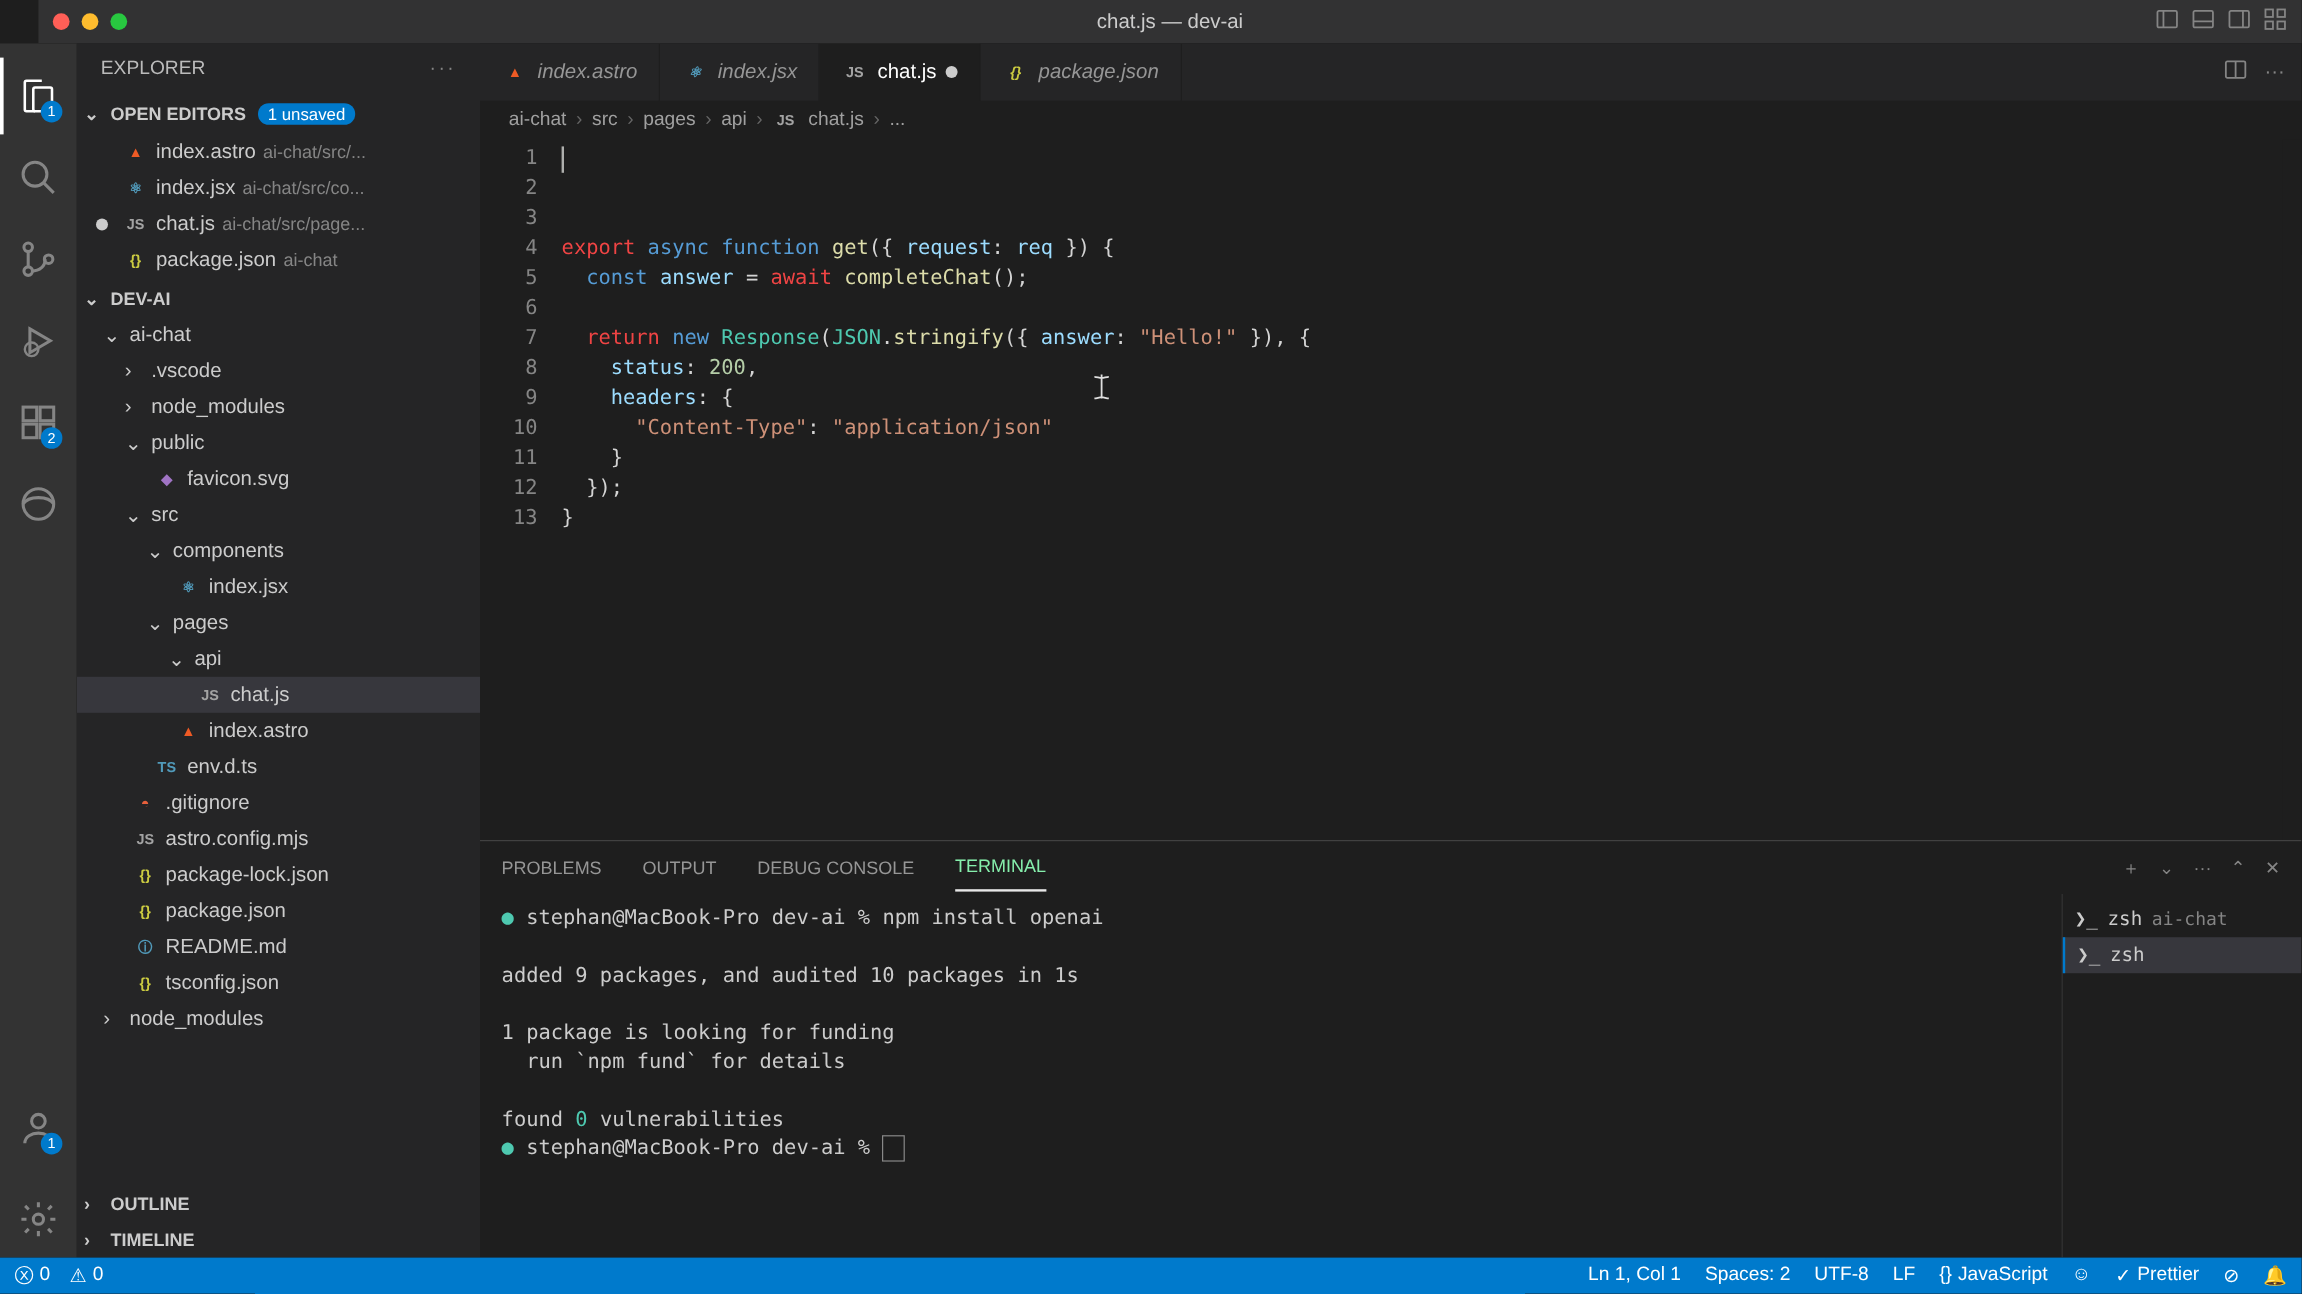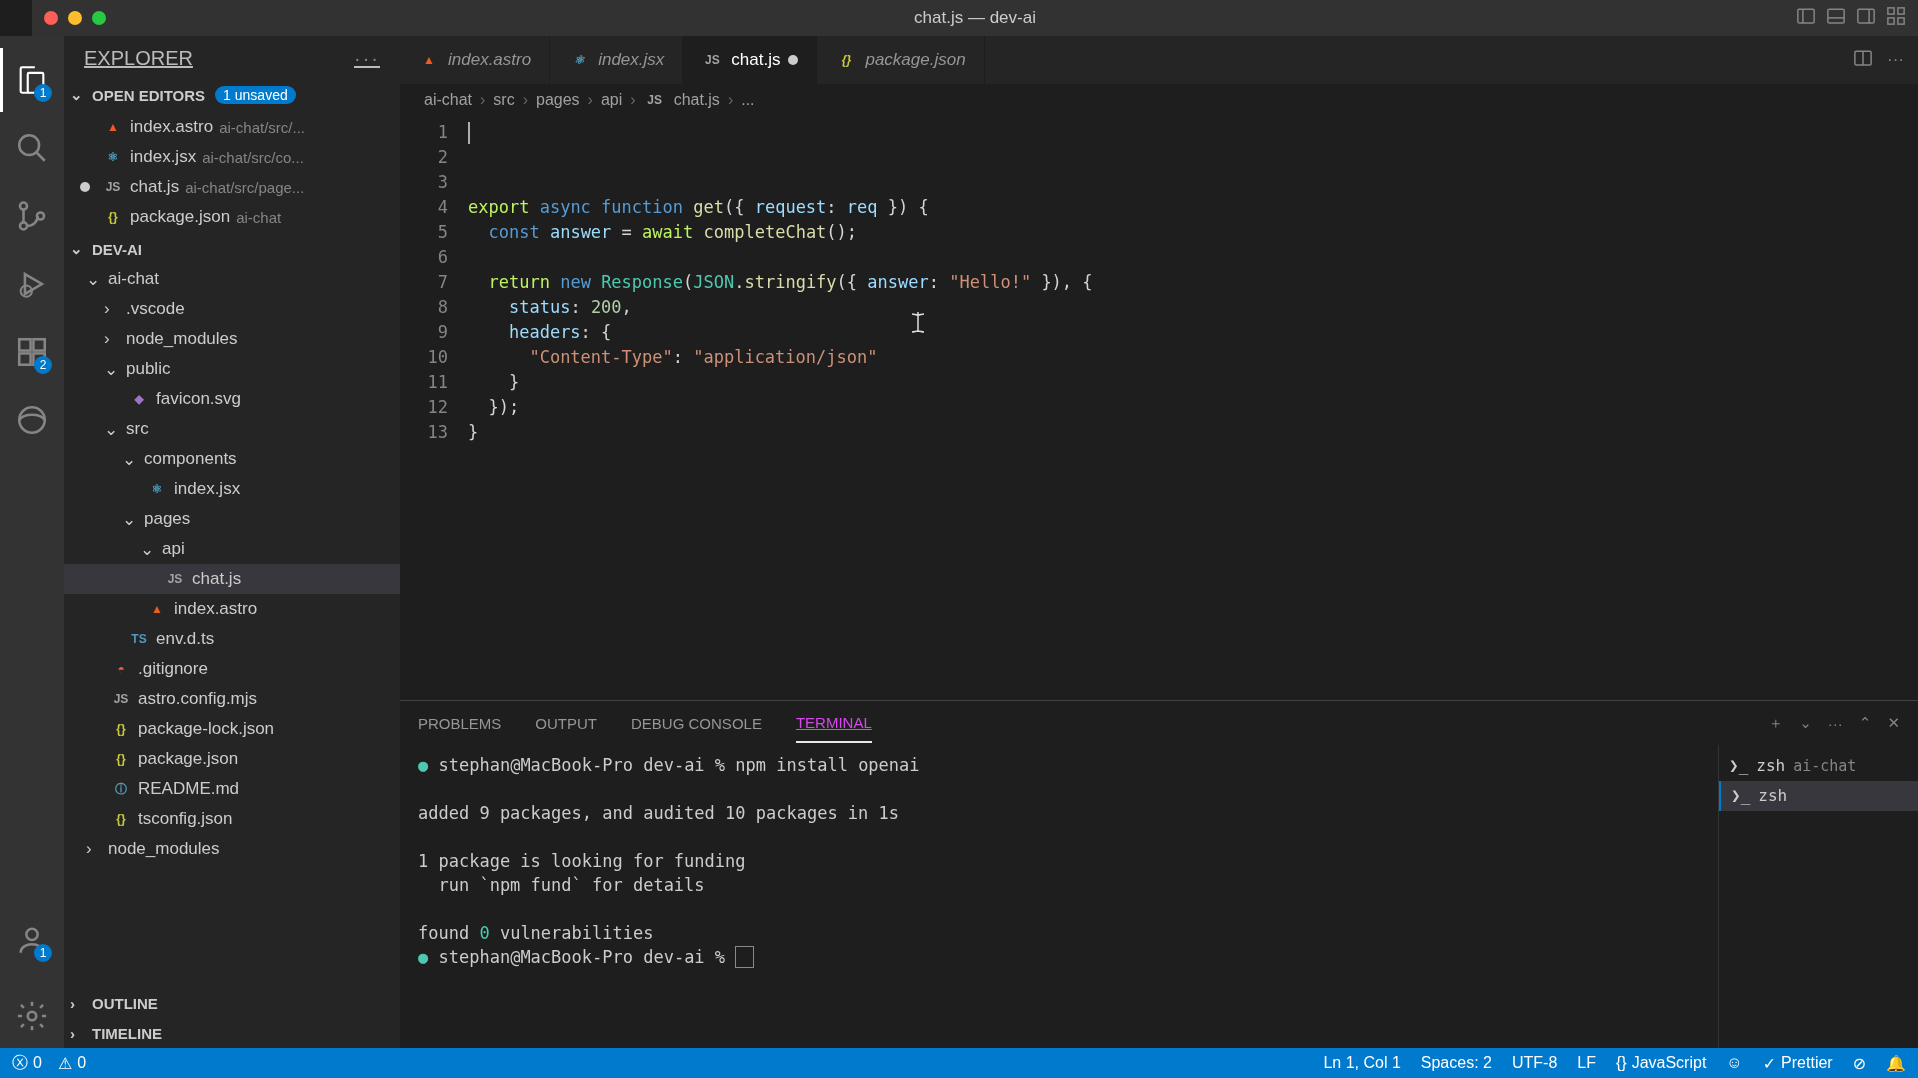--- a/index.html
+++ b/index.html
@@ -63,22 +63,22 @@
 .activity-bottom { margin-top: auto; margin-bottom: 8px; }
 
 .sidebar {
   width: 336px;
   background: #252526;
   display: flex; flex-direction: column;
   overflow: hidden;
 }
 .sidebar-header {
   height: 44px; display: flex; align-items: center;
-  padding: 0 20px; color: #bbbbbb; font-size: 20px;
-  text-transform: uppercase; justify-content: space-between; text-decoration: underline;
+  padding: 0 20px; color: #bbbbbb; font-size: 16px;
+  text-transform: uppercase; justify-content: space-between;
 }
 .sidebar-header .dots { color: #858585; letter-spacing: 2px; }
 .section-header {
   display: flex; align-items: center; height: 30px;
   padding-left: 6px; color: #cccccc; font-weight: 600;
   font-size: 15px; gap: 4px; text-transform: uppercase;
   cursor: pointer;
 }
 .section-header .chev { width: 18px; display: inline-block; }
 .badge-unsaved {
@@ -162,40 +162,40 @@
 .code-lines { flex: 1; white-space: pre; position: relative; }
 .cursor-caret {
   position: absolute; width: 2px; height: 22px; background: #aeafad;
 }
 .minimap {
   position: absolute; right: 0; top: 0; width: 16px; bottom: 0;
   background: #1e1e1e;
 }
 
 
-.kw { color: #bef264; }
+.kw { color: #ef4444; }
 .kw2 { color: #569cd6; }
 .fn { color: #dcdcaa; }
 .var { color: #9cdcfe; }
 .cls { color: #4ec9b0; }
 .str { color: #ce9178; }
 .num { color: #b5cea8; }
 .punct { color: #d4d4d4; }
 .param { color: #9cdcfe; }
 
 .panel {
   height: 348px; border-top: 1px solid #414141;
   display: flex; flex-direction: column; background: #1e1e1e;
 }
 .panel-tabs {
   height: 44px; display: flex; align-items: center;
   padding: 0 18px; gap: 34px; font-size: 15px;
 }
 .panel-tab { color: #969696; cursor: pointer; padding: 10px 0; }
-.panel-tab.active { color: #d946ef; border-bottom: 2px solid #e7e7e7; text-decoration: underline; }
+.panel-tab.active { color: #86efac; border-bottom: 2px solid #e7e7e7; }
 .panel-actions { margin-left: auto; display:flex; gap:16px; color:#858585; align-items:center; }
 .panel-body {
   flex: 1; display: flex;
   font-family: Menlo, Consolas, monospace; font-size: 17px;
   line-height: 24px;
 }
 .terminal-output { flex:1; padding: 8px 18px; white-space: pre; color:#cccccc; }
 .term-sidebar {
   width: 200px; border-left: 1px solid #333; padding: 6px 0;
 }

